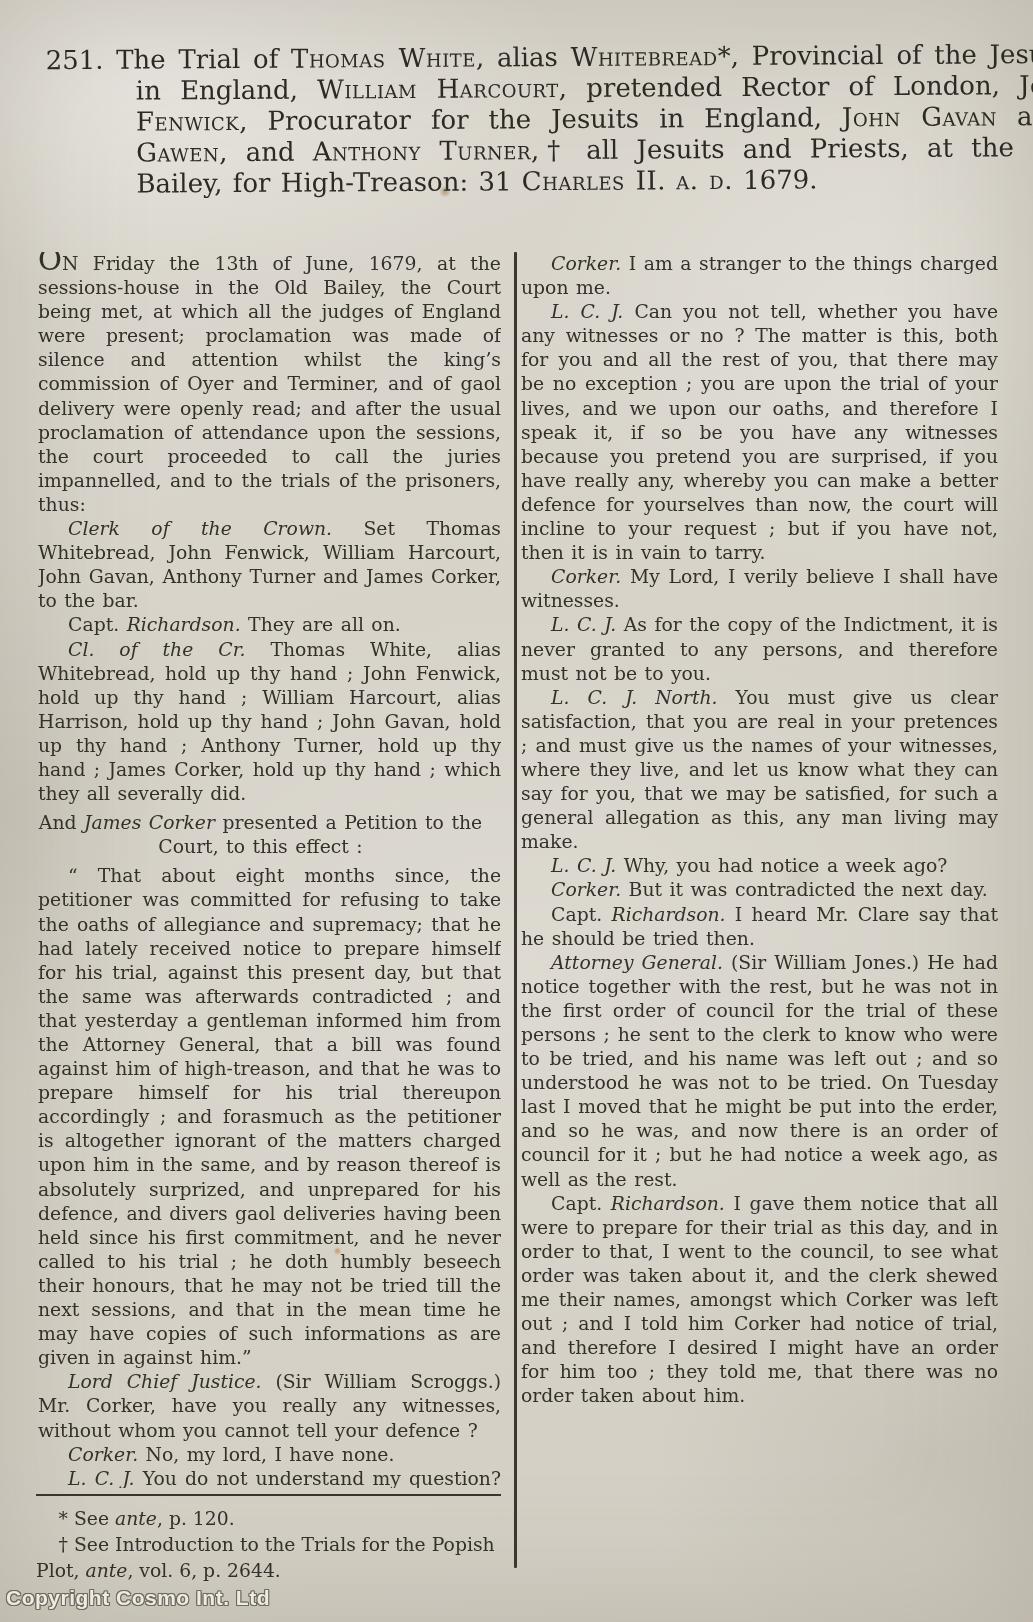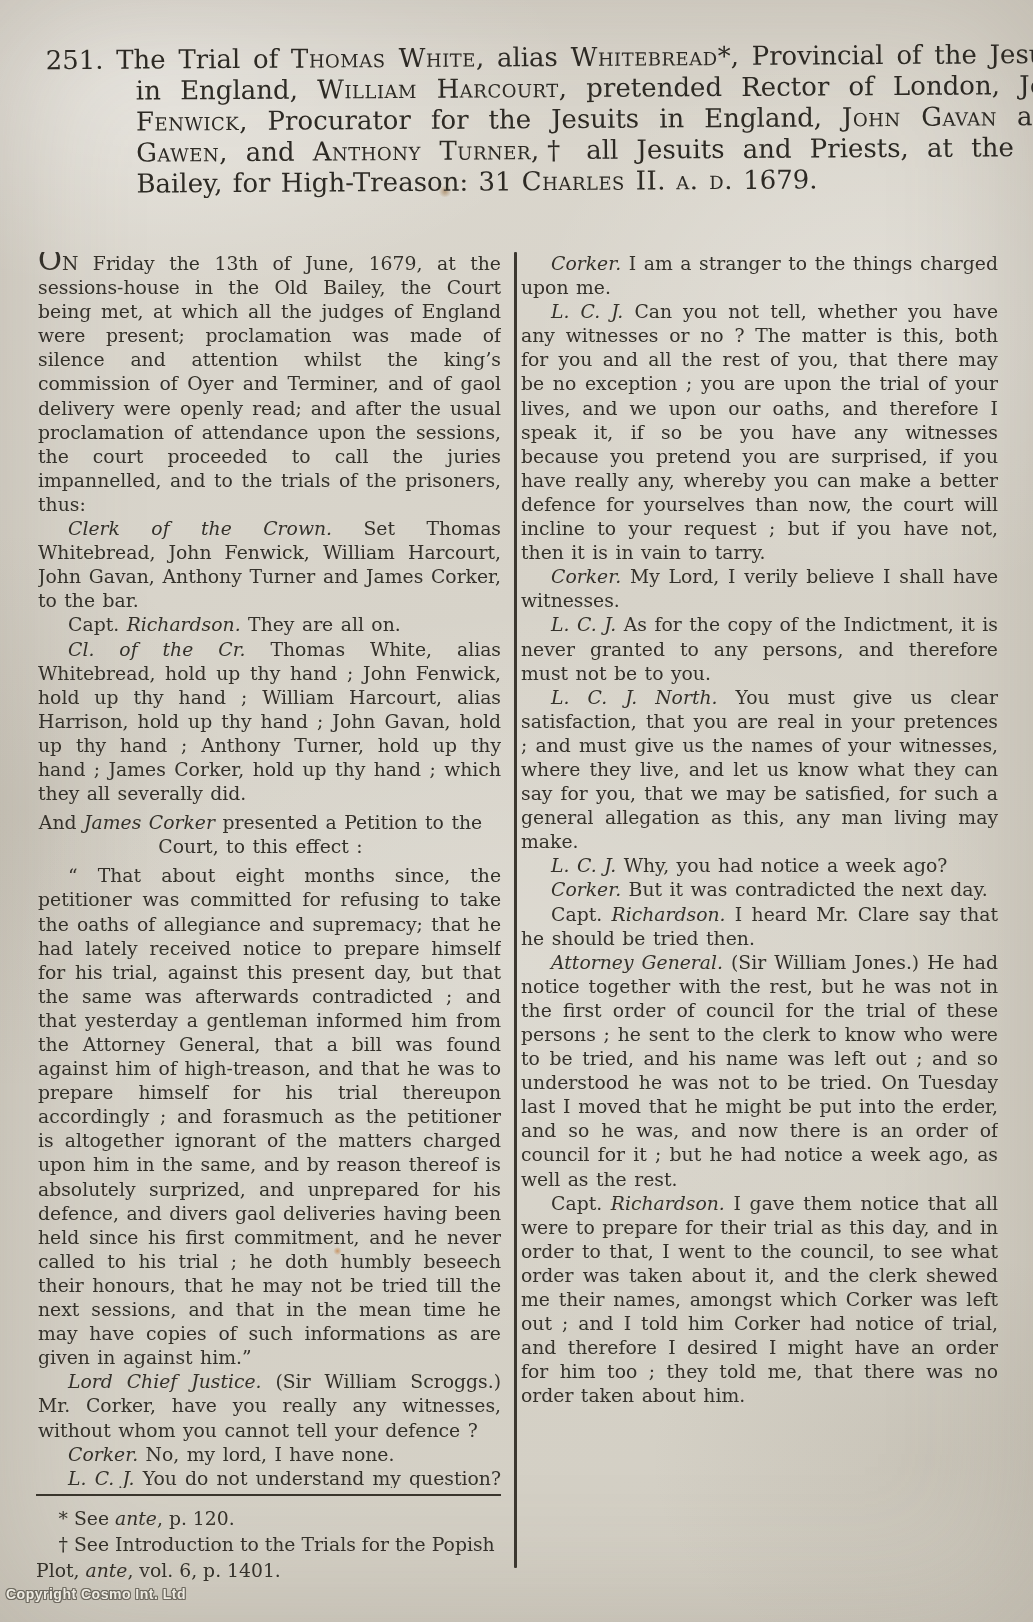--- a/index.html
+++ b/index.html
@@ -77,21 +77,21 @@
   }
   .footnote-rule {
     border: 0; border-top: 2.6px solid #39352c;
     margin: 0 0 10px 0; width: 100%;
   }
   .watermark {
     position: absolute;
     left: 6px; top: 1586px;
     font-family: "Liberation Sans", sans-serif;
     font-weight: bold;
-    font-size: 14px;
+    font-size: 21px;
     letter-spacing: 0.5px;
     color: #eeebe2;
     text-shadow:
       1px 0 0 #6e6a60, -1px 0 0 #6e6a60,
       0 1px 0 #6e6a60, 0 -1px 0 #6e6a60,
       1px 1px 0 #6e6a60, -1px -1px 0 #6e6a60,
       1px -1px 0 #6e6a60, -1px 1px 0 #6e6a60;
   }
 </style>
 </head>
@@ -129,19 +129,19 @@
       <p class="para dialogue"><span class="it">Corker.</span><span> But it was contradicted the next day.</span></p>
       <p class="para dialogue"><span>Capt. </span><span class="it">Richardson.</span><span> I heard Mr. Clare say that he should be tried then.</span></p>
       <p class="para dialogue"><span class="it">Attorney General.</span><span> (Sir William Jones.) He had notice together with the rest, but he was not in the first order of council for the trial of these persons ; he sent to the clerk to know who were to be tried, and his name was left out ; and so understood he was not to be tried.  On Tuesday last I moved that he might be put into the erder, and so he was, and now there is an order of council for it ; but he had notice a week ago, as well as the rest.</span></p>
       <p class="para dialogue"><span>Capt. </span><span class="it">Richardson.</span><span> I gave them notice that all were to prepare for their trial as this day, and in order to that, I went to the council, to see what order was taken about it, and the clerk shewed me their names, amongst which Corker was left out ; and I told him Corker had notice of trial, and therefore I desired I might have an order for him too ; they told me, that there was no order taken about him.</span></p>
     </div>
 
   <div class="footnote-block">
     <hr class="footnote-rule">
     <div>
         <p class="para footnote"><span>* See </span><span class="it">ante</span><span>, p. 120.</span></p>
-        <p class="para footnote"><span>† See Introduction to the Trials for the Popish Plot, </span><span class="it">ante</span><span>, vol. 6, p. 1401.</span></p>
+        <p class="para footnote"><span>† See Introduction to the Trials for the Popish Plot, </span><span class="it">ante</span><span>, vol. 6, p. 2644.</span></p>
       </div>
   </div>
 
   <div class="watermark">Copyright Cosmo Int. Ltd</div>
 
 </div>
 
 </body></html>

